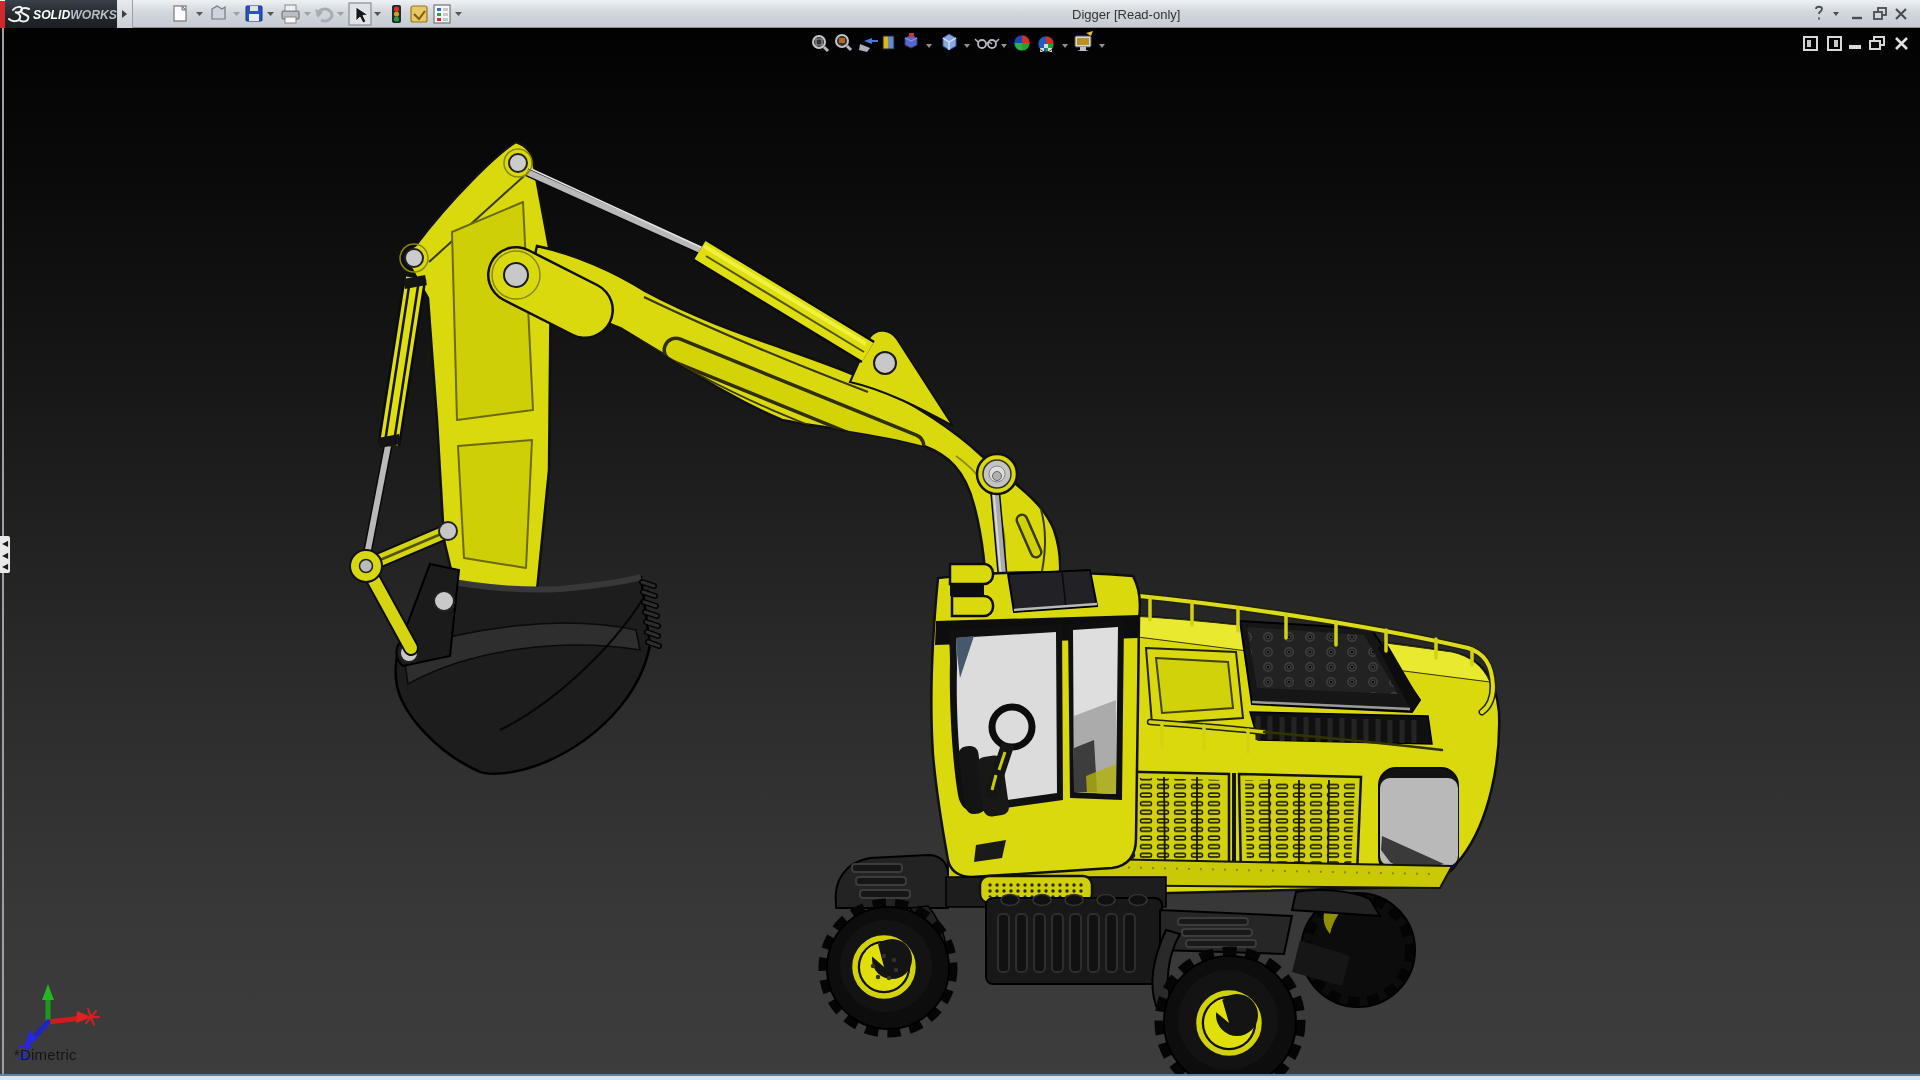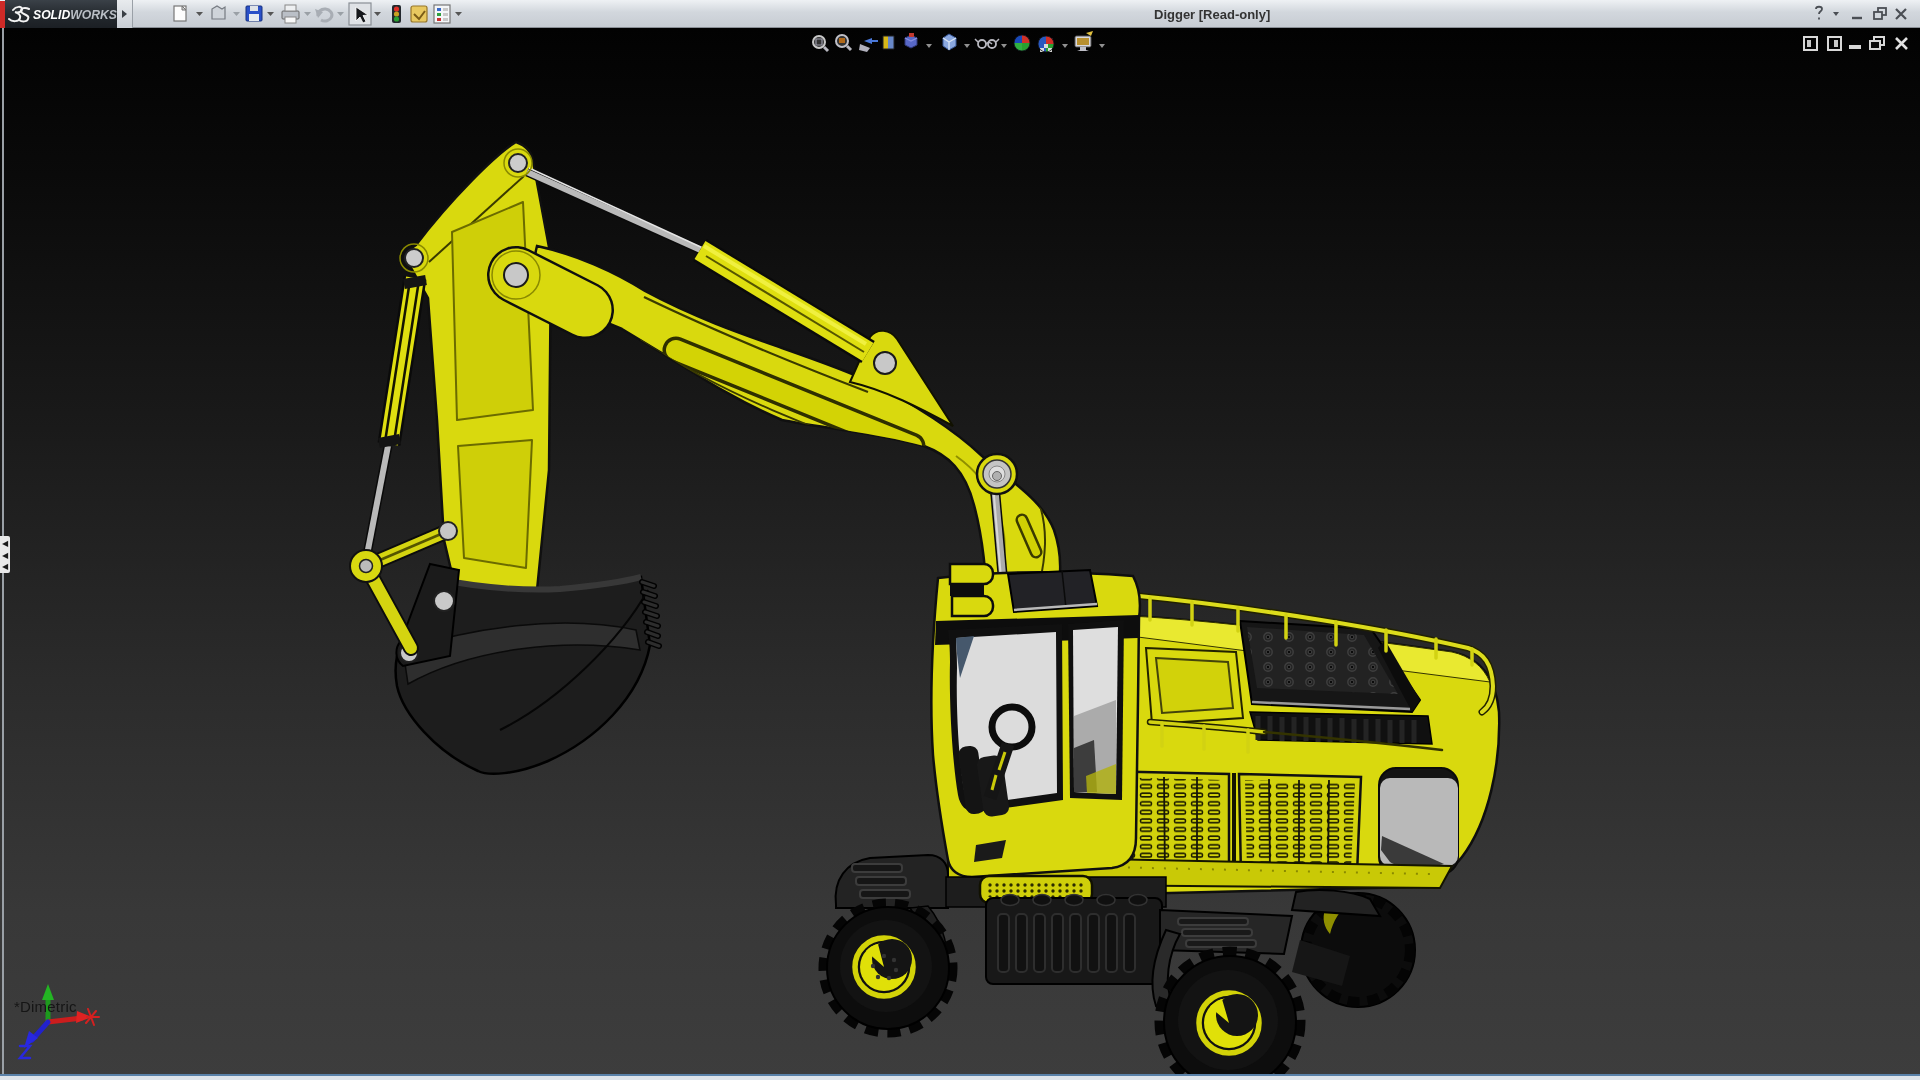--- a/index.html
+++ b/index.html
@@ -5,25 +5,25 @@
   html,body{margin:0;padding:0;width:1920px;height:1080px;overflow:hidden;background:#000;}
   *{box-sizing:border-box;}
   body{font-family:"Liberation Sans", sans-serif;}
   #titlebar{position:absolute;left:0;top:0;width:1920px;height:28px;
     background:linear-gradient(#eef1f4,#d2d7dd 45%,#c7ccd3);border-bottom:1px solid #8a8f96;}
   #redbar{position:absolute;left:0;top:1px;width:5px;height:27px;background:#cf2a27;}
   #swlogo{position:absolute;left:5px;top:0px;width:112px;height:28px;
     background:linear-gradient(#3a4148,#23282d 55%,#1b1f24);}
   #swarrowbox{position:absolute;left:117px;top:0;width:16px;height:28px;
     background:linear-gradient(#e8ebee,#c9ced5);border-right:1px solid #9aa0a7;}
-  #title-text{position:absolute;left:1154px;top:7px;color:#333;font-size:13px;font-weight:bold;}
+  #title-text{position:absolute;left:1072px;top:7px;color:#333;font-size:13px;}
   #viewport{position:absolute;left:0;top:28px;width:1920px;height:1052px;
     background:linear-gradient(180deg,#020202 0%,#0a0a0a 14%,#1a1a1a 38%,#2b2b2b 62%,#383838 84%,#3d3d3d 100%);}
   #statusline{position:absolute;left:0;top:1074px;width:1920px;height:6px;background:#dde3ea;border-top:2px solid #5a81a8;}
-  #dimetric{position:absolute;left:14px;top:998px;color:#151515;font-size:15px;letter-spacing:0.2px;}
+  #dimetric{position:absolute;left:14px;top:1046px;color:#151515;font-size:15px;letter-spacing:0.2px;}
   #lefttab{position:absolute;left:0px;top:536px;width:10px;height:37px;background:#e9e9e9;border-radius:0 2px 2px 0;font-size:8px;color:#1a1a1a;line-height:11.5px;text-align:center;padding-top:2px;}
   #leftline{position:absolute;left:2px;top:28px;width:2px;height:1046px;background:#9aA0a6;}
 </style>
 </head>
 <body>
 <div id="viewport"></div>
 <div id="leftline"></div>
 <div id="lefttab">◀<br>◀<br>◀</div>
 <svg id="scene" style="position:absolute;left:0;top:28px" width="1920" height="1052" viewBox="0 28 1920 1052" xmlns="http://www.w3.org/2000/svg">
 <defs>

